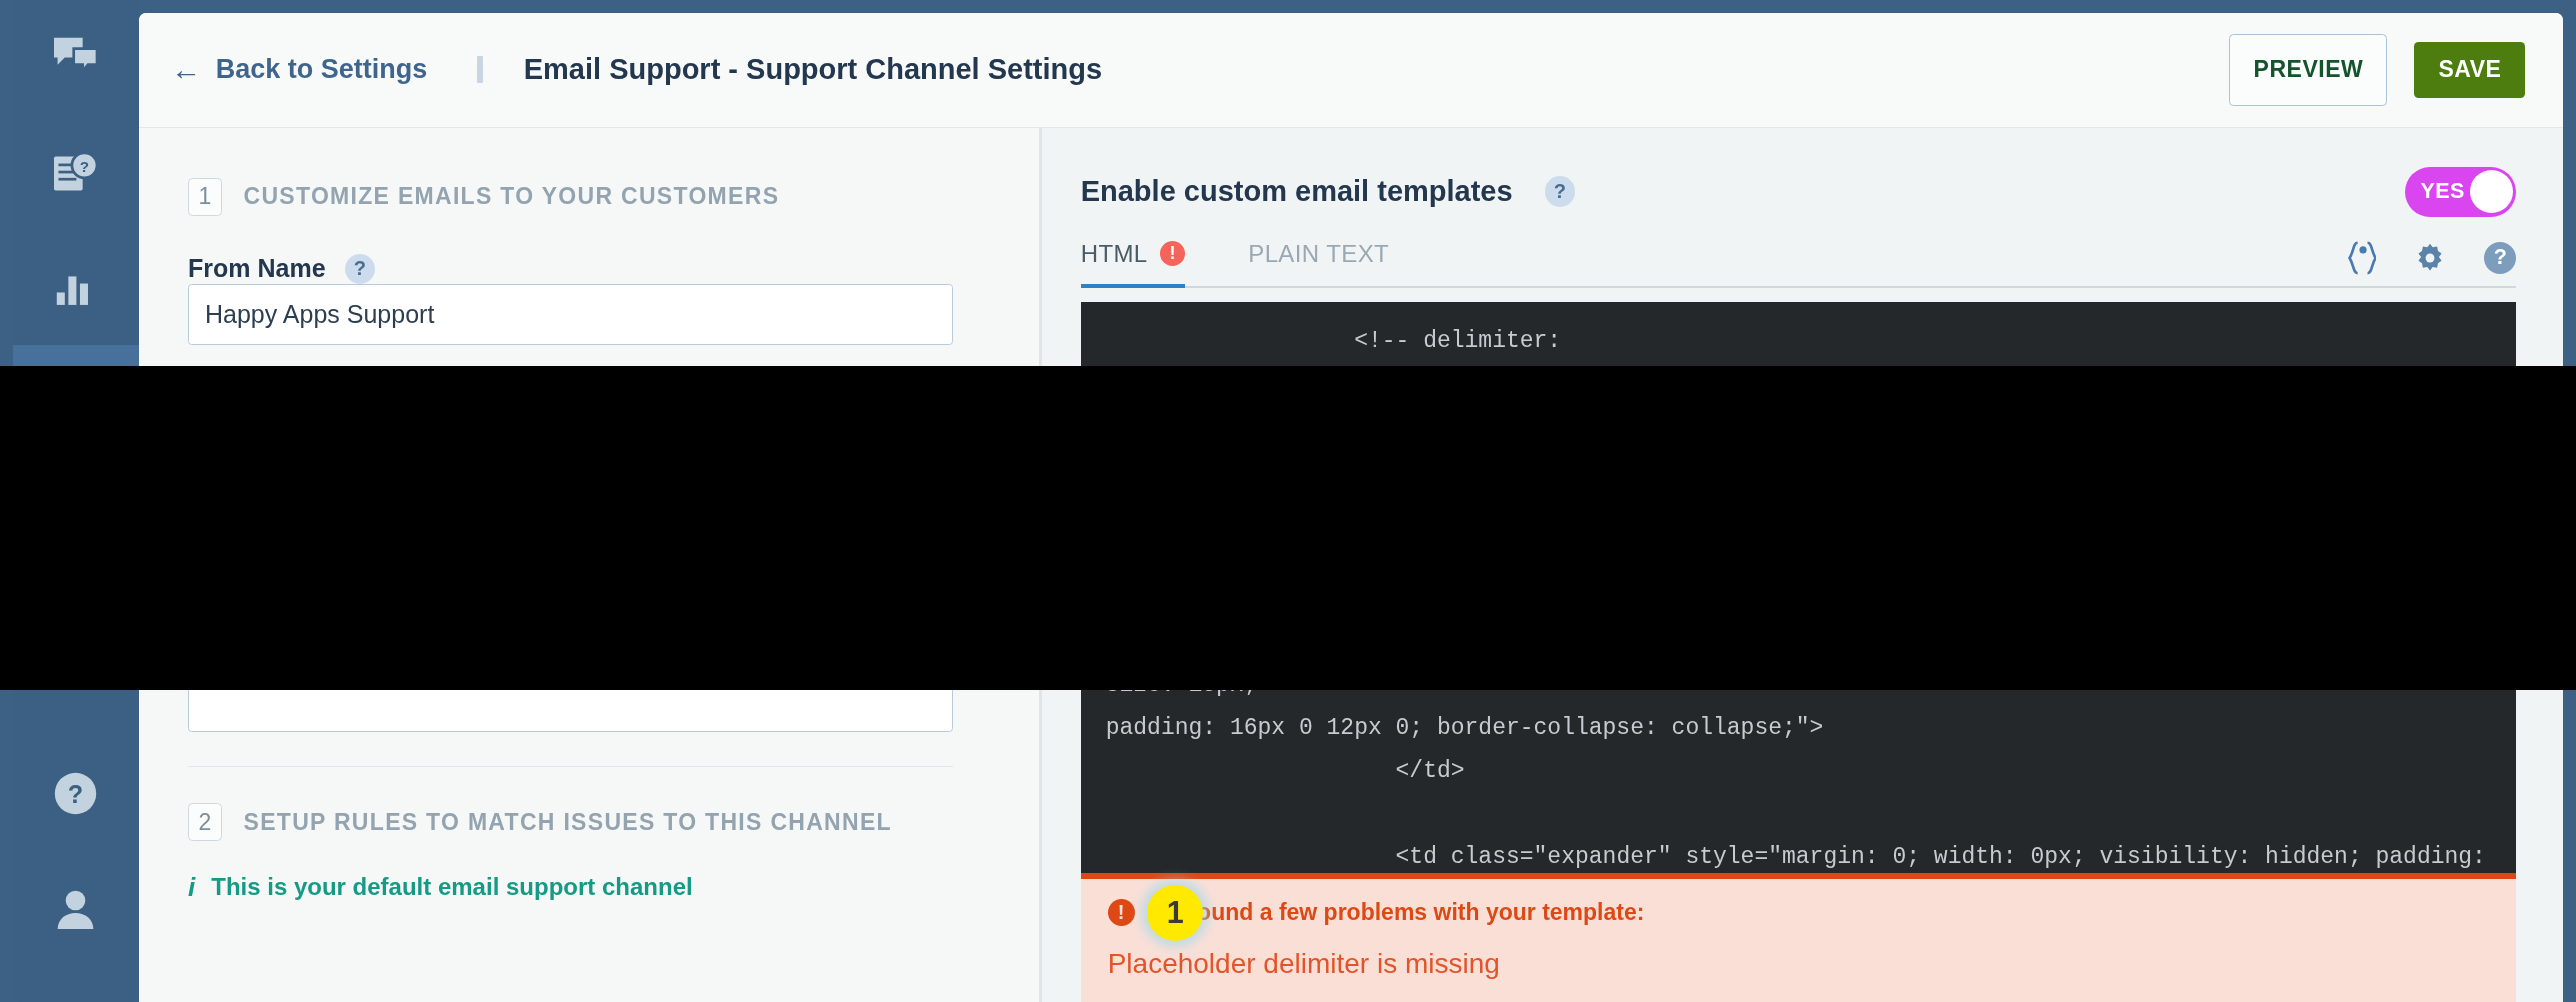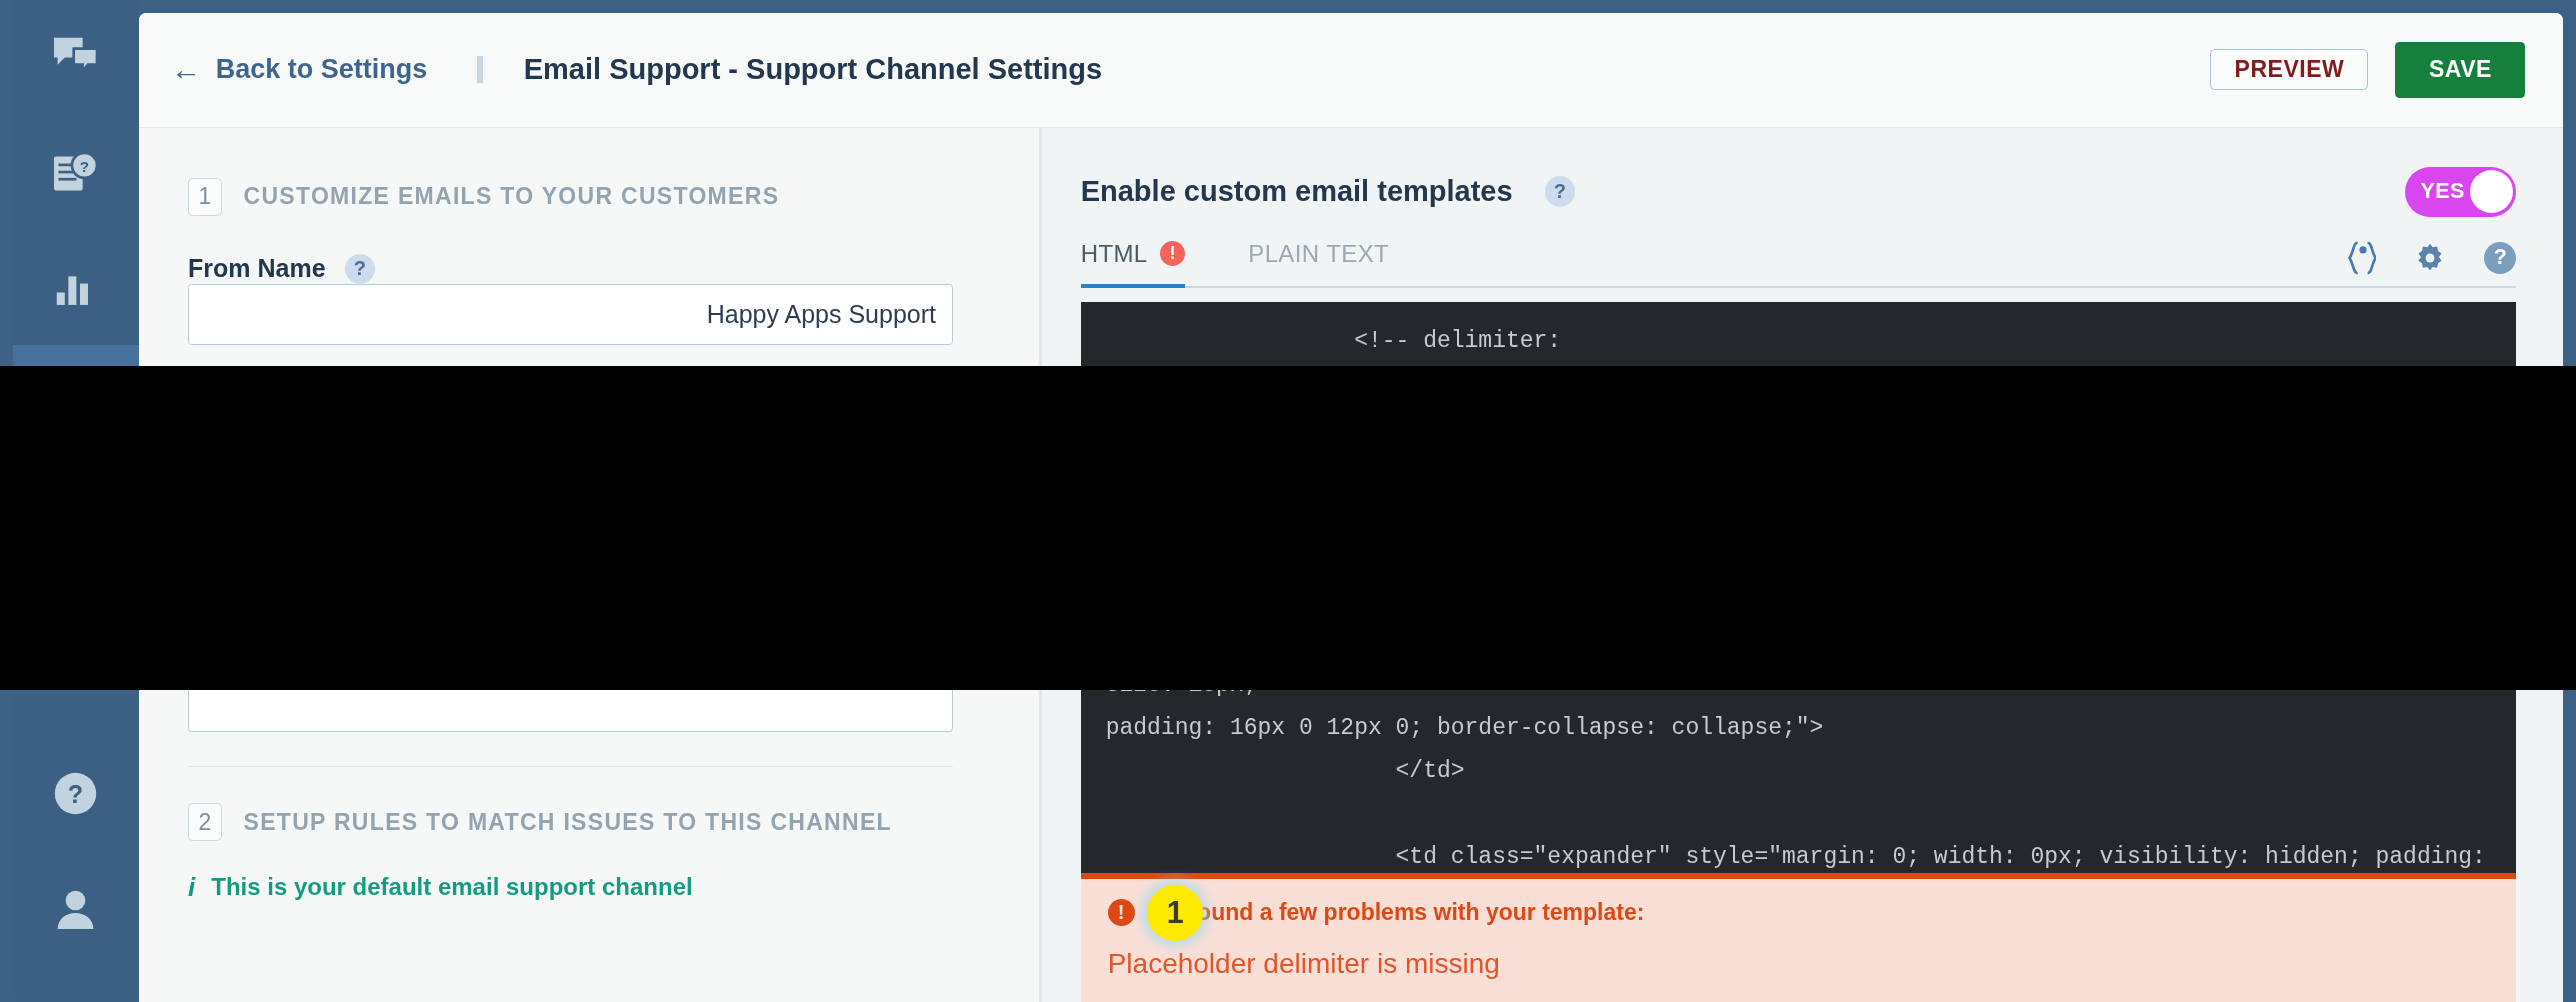--- a/index.html
+++ b/index.html
@@ -66,27 +66,27 @@
   .page-title {
     color: #23374e; font-size: 29px; font-weight: 700; white-space: nowrap;
   }
   .hdr-actions { margin-left: auto; display: flex; align-items: center; gap: 27px; }
   .btn {
     font-size: 23px; font-weight: 700; letter-spacing: 0.5px;
     border-radius: 4.5px; cursor: pointer; white-space: nowrap;
     display: flex; align-items: center; justify-content: center;
   }
   .btn-preview {
-    width: 158px; height: 41px;
-    background: #fbfcfc; color: #7f1d1d;
+    width: 158px; height: 72px;
+    background: #fbfcfc; color: #14532d;
     border: 1.8px solid #a9c2d6;
   }
   .btn-save {
-    width: 130px; height: 56px;
-    background: #15803d; color: #ffffff; border: none;
+    width: 111px; height: 56px;
+    background: #4d7c0f; color: #ffffff; border: none;
   }
 
   
   .body { flex: 1 1 auto; display: flex; min-height: 0; position: relative; }
   .divider {
     width: 2.7px; background: #dfe5e8; flex: 0 0 2.7px;
   }
 
   
   .pane-left {
@@ -115,21 +115,20 @@
     font-size: 20px; font-weight: 700;
     display: flex; align-items: center; justify-content: center;
     cursor: pointer;
   }
   .text-input {
     width: 765px; height: 61px;
     border: 1.8px solid #b8cbdc; border-radius: 3.6px;
     background: #ffffff; color: #2c3e50;
     font-size: 25px; font-family: "Liberation Sans", sans-serif;
     padding: 0 16px;
-    text-align: right;
   }
   .text-area {
     width: 765px; height: 211px;
     border: 1.8px solid #b8cbdc; border-radius: 3.6px;
     background: #ffffff; color: #2c3e50;
     font-size: 25px; font-family: "Liberation Sans", sans-serif;
     padding: 12.6px 16px; resize: none; line-height: 1.3;
   }
   .hint-text { color: #7d8e9c; font-size: 21.5px; margin-top: 10.8px; }
   .sep-line { width: 765px; height: 1.8px; background: #e1e7ea; margin: 30.5px 0 36px; }

